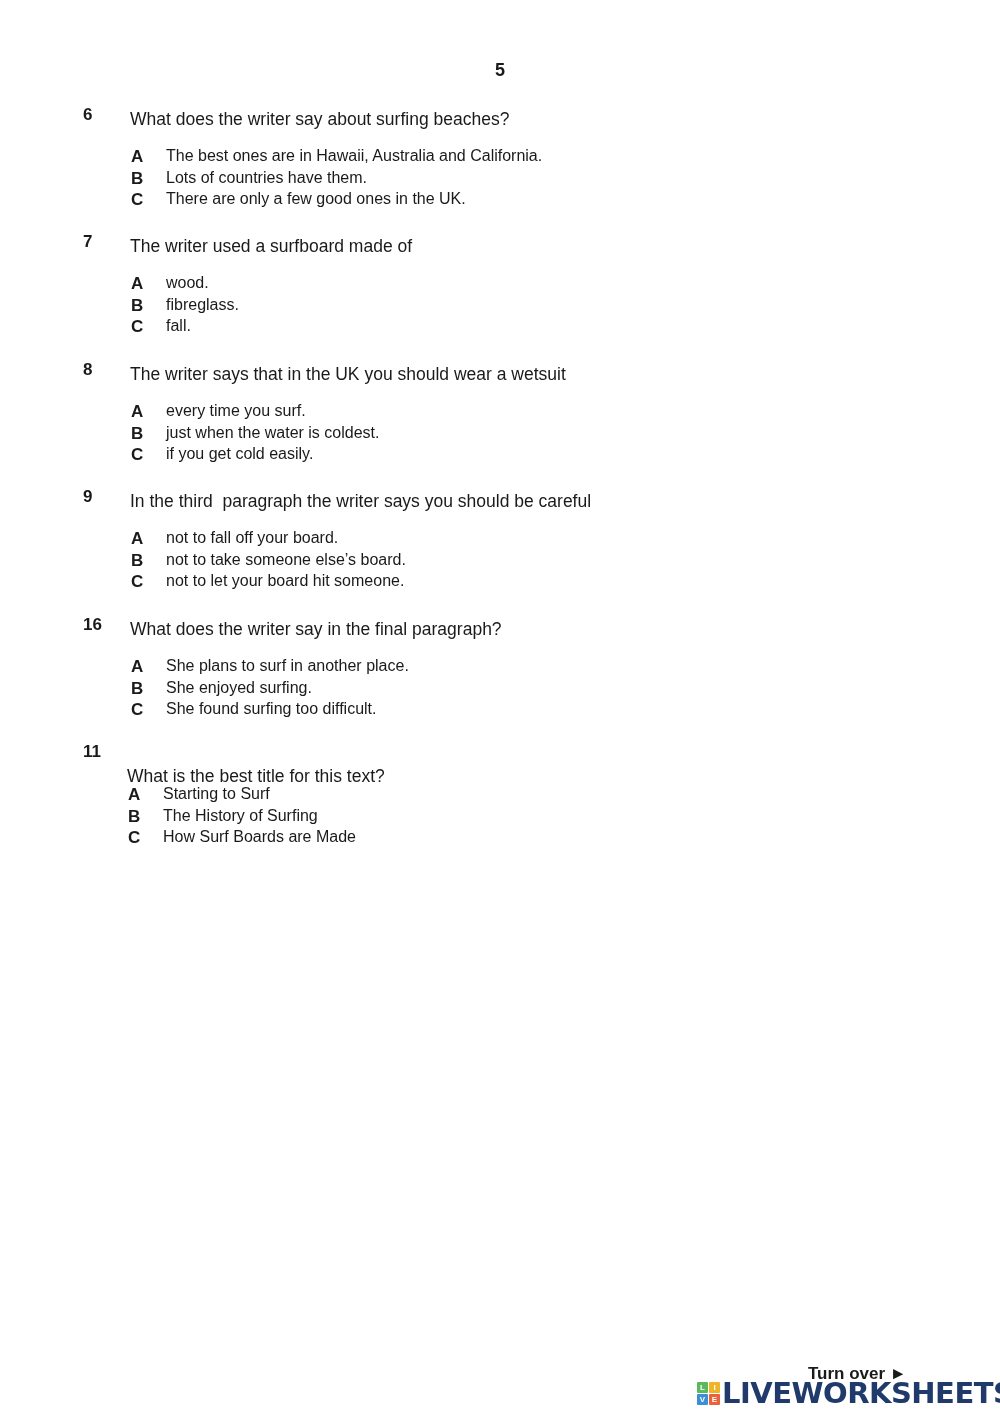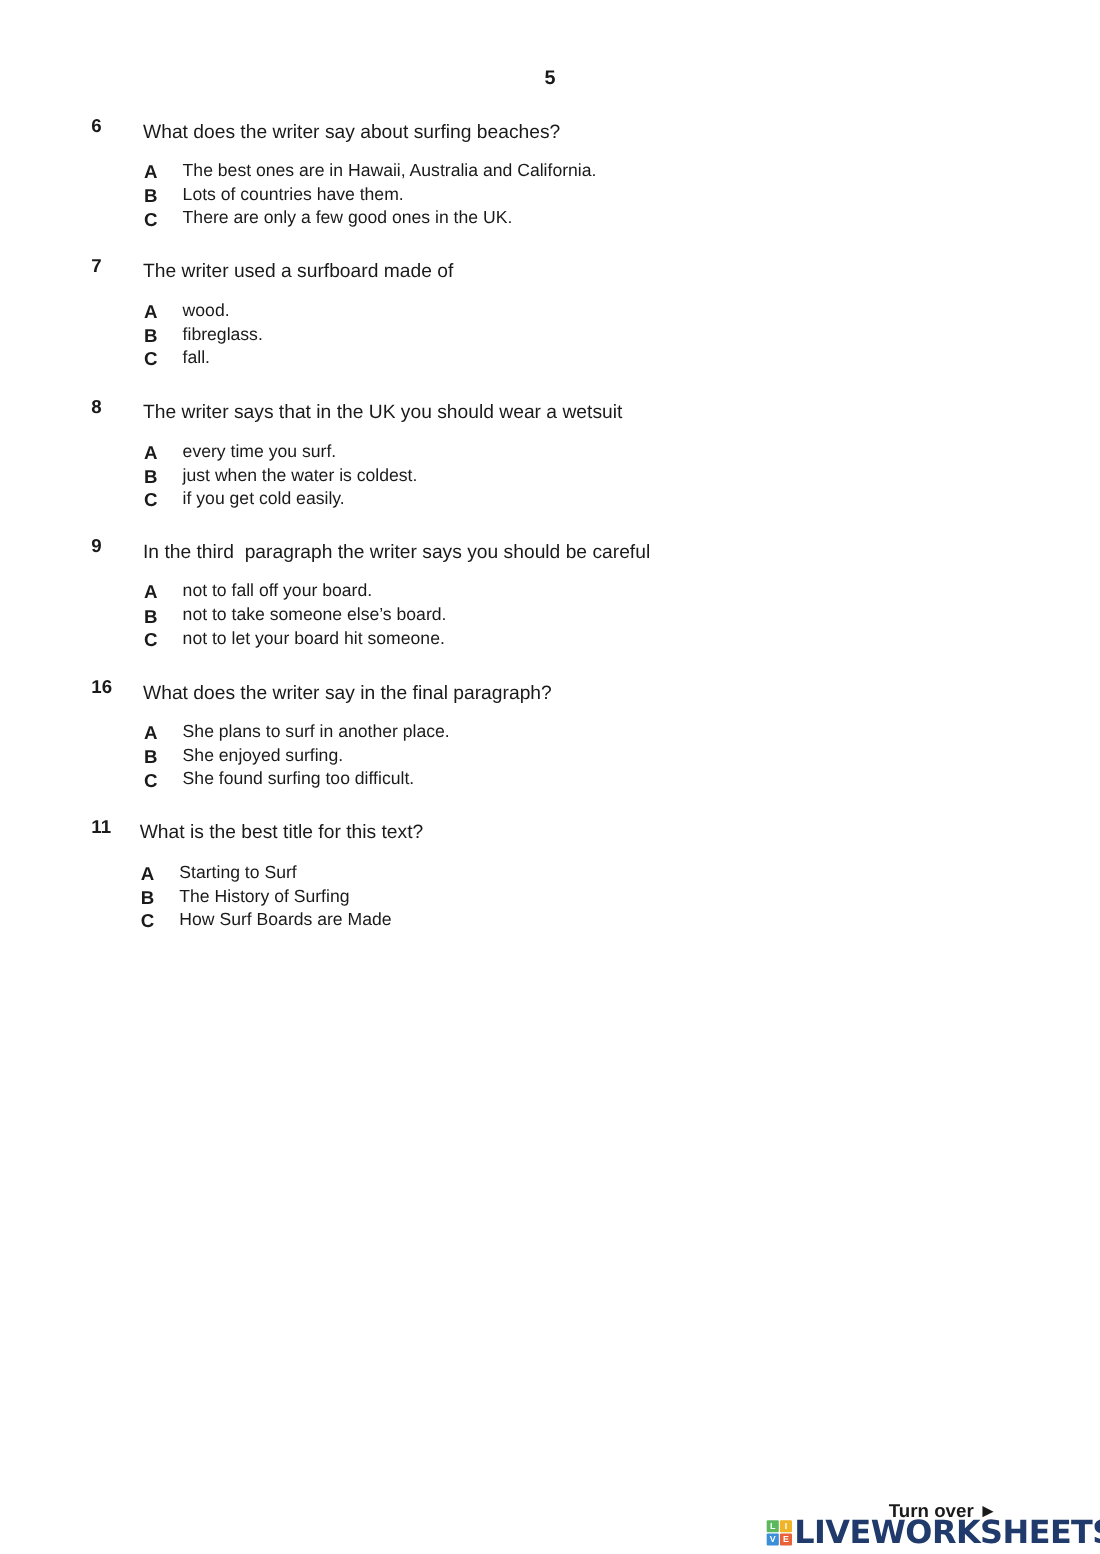--- a/index.html
+++ b/index.html
@@ -12,21 +12,21 @@
       font-weight: bold; font-size: 18px; padding-left: 0; box-sizing: border-box;
     }
     .page-number span { position: relative; left: 0; }
     .question { position: absolute; left: 83px; width: 700px; }
     .q-num { position: absolute; left: 0; top: 0; font-weight: bold; font-size: 17px; }
     .q-text { position: absolute; left: 47px; top: 4px; font-size: 17.5px; white-space: nowrap; }
     .options { position: absolute; left: 48px; top: 42px; }
     .option { height: 21.5px; position: relative; white-space: nowrap; }
     .opt-letter { position: absolute; left: 0; top: 0; font-weight: bold; font-size: 17px; }
     .opt-text { position: absolute; left: 35px; top: 0; font-size: 16px; }
-    .q11 .q-text { left: 44px; }
+    .q11 .q-text { left: 44px; margin-top: 20px; }
     .q11 .options { left: 45px; }
     .turn-over {
       position: absolute; top: 1333px; left: 808px; font-weight: bold; font-size: 17px;
       white-space: nowrap;
       margin-top: 31px;
     }
     .brand {
       position: absolute; top: 1378px; left: 697px; height: 30px; display: flex; align-items: center;
     }
     .brand-tiles { display: grid; grid-template-columns: 11px 11px; grid-template-rows: 11px 11px; gap: 1px; margin-right: 2px; }

